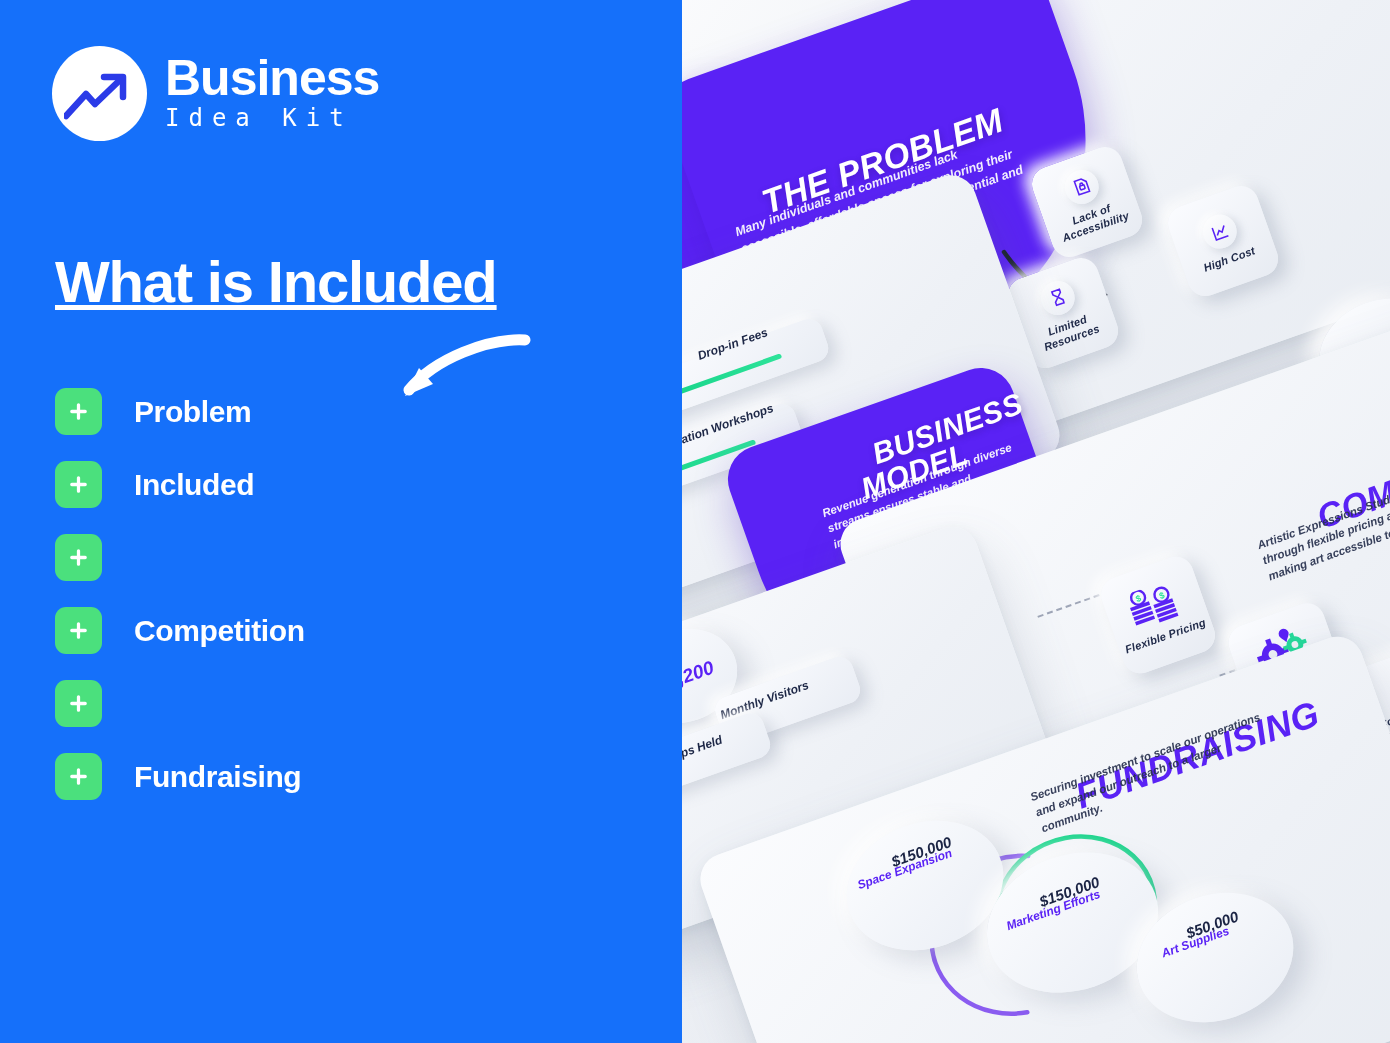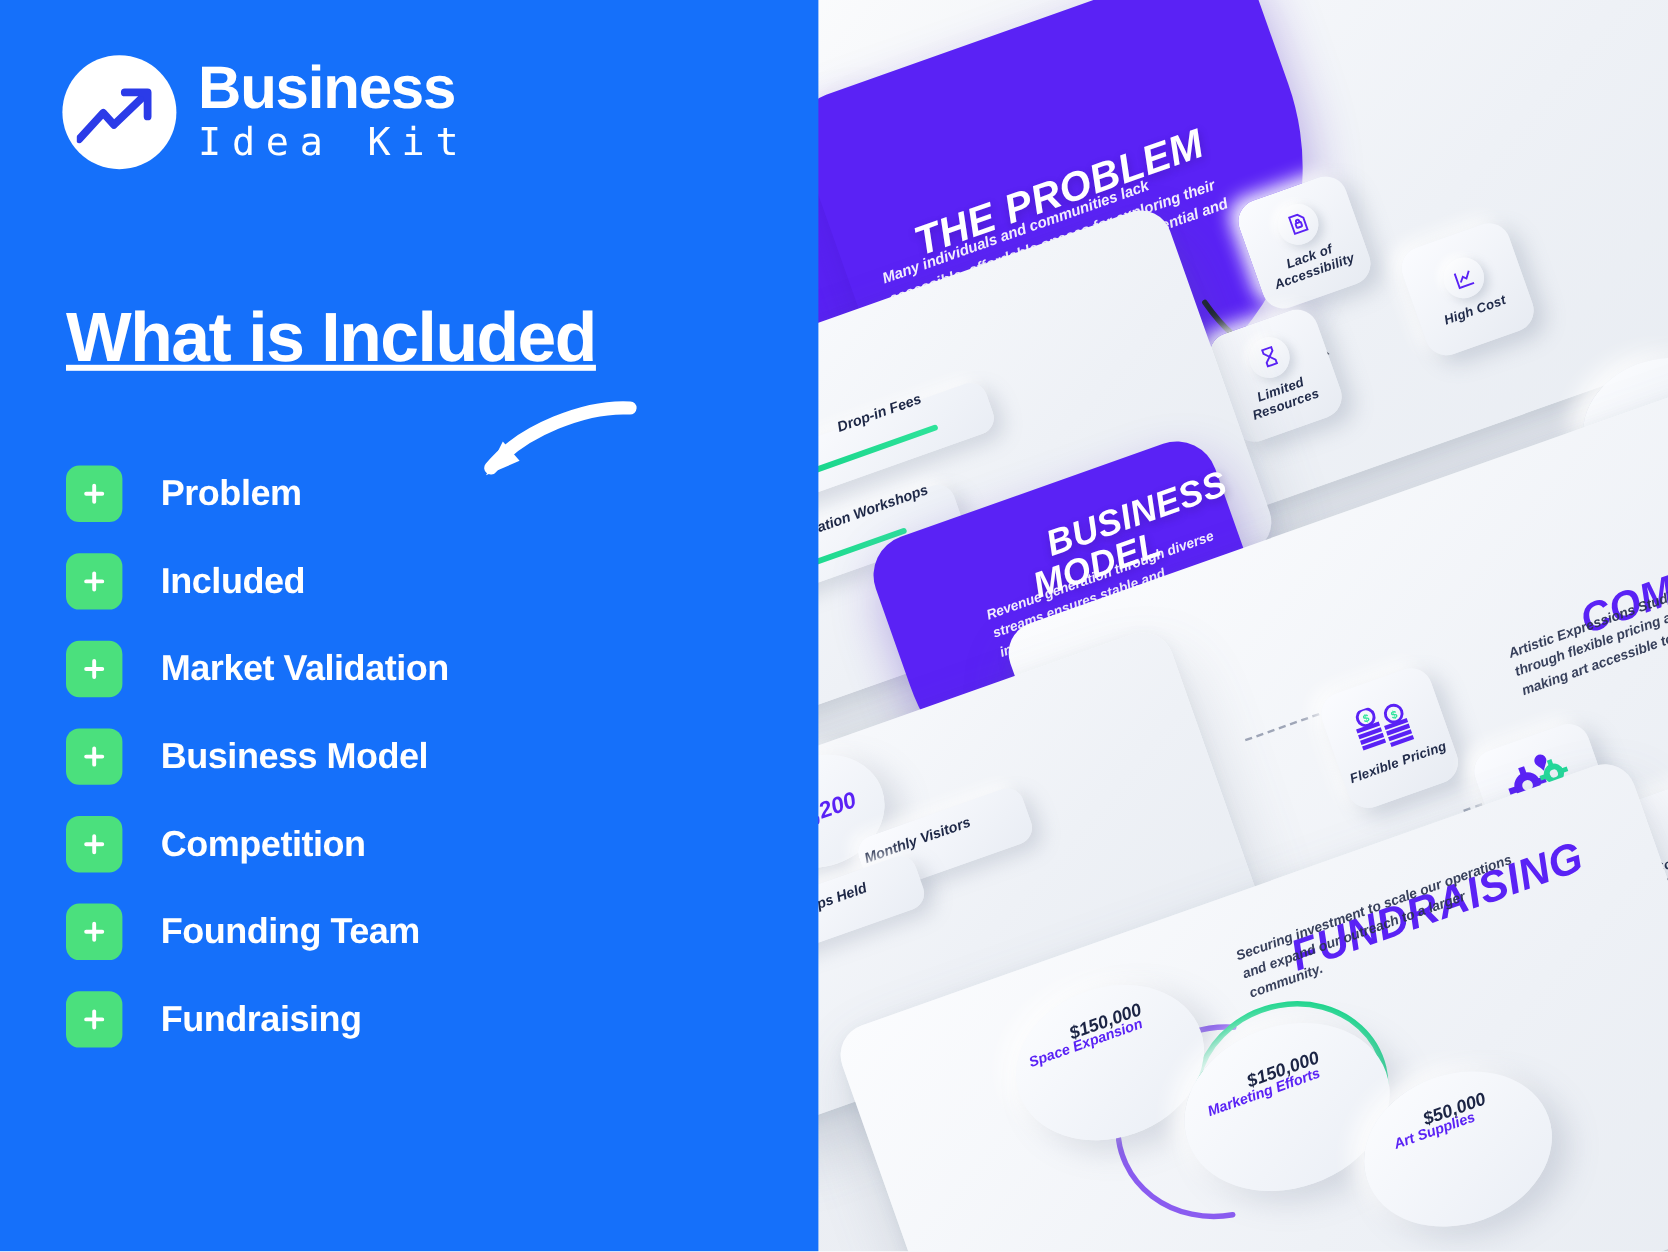--- a/index.html
+++ b/index.html
@@ -85,21 +85,21 @@
 
   
   #panel { position:absolute; left:0; top:0; width:682px; height:1043px;
            background:#1570FA; z-index:50; }
 
   #logo-row { position:absolute; left:52px; top:46px; display:flex; align-items:center; gap:18px; }
   #logo-mark { width:95px; height:95px; border-radius:50%; background:#fff;
                display:flex; align-items:center; justify-content:center; }
   #logo-text { display:flex; flex-direction:column; }
   #brand-1 { color:#fff; font-size:50px; font-weight:800; line-height:.98; letter-spacing:-1px; }
-  #brand-2 { color:#fff; font-size:32px; font-weight:400; letter-spacing:9px;
+  #brand-2 { color:#fff; font-size:24px; font-weight:400; letter-spacing:9px;
              font-family:"DejaVu Sans Mono", monospace; line-height:1.25; }
 
   #heading { position:absolute; left:55px; top:248px; color:#fff;
              font-size:58px; font-weight:800; letter-spacing:-1.2px;text-decoration:underline; }
 
   #arrow { position:absolute; left:385px; top:322px; width:150px; height:90px; }
 
   #list { position:absolute; left:55px; top:388px; display:flex; flex-direction:column; gap:26px; }
   .li { display:flex; align-items:center; gap:32px; }
   .plus { width:47px; height:47px; border-radius:11px; background:#4BE07D;
@@ -311,45 +311,35 @@
             </svg>
         </span>
         <span class="li-lbl">Included</span>
       </div>
       <div class="li">
         <span class="plus">
           <svg width="23" height="23" viewBox="0 0 24 24">
               <path d="M12 5v14M5 12h14" stroke="#fff" stroke-width="3.4" stroke-linecap="round"></path>
             </svg>
         </span>
-        <span class="li-lbl">Market Validation</span>
-      </div>
-      <div class="li">
-        <span class="plus">
-          <svg width="23" height="23" viewBox="0 0 24 24">
-              <path d="M12 5v14M5 12h14" stroke="#fff" stroke-width="3.4" stroke-linecap="round"></path>
-            </svg>
-        </span>
-        <span class="li-lbl">Business Model</span>
       </div>
       <div class="li">
         <span class="plus">
           <svg width="23" height="23" viewBox="0 0 24 24">
               <path d="M12 5v14M5 12h14" stroke="#fff" stroke-width="3.4" stroke-linecap="round"></path>
             </svg>
         </span>
         <span class="li-lbl">Competition</span>
       </div>
       <div class="li">
         <span class="plus">
           <svg width="23" height="23" viewBox="0 0 24 24">
               <path d="M12 5v14M5 12h14" stroke="#fff" stroke-width="3.4" stroke-linecap="round"></path>
             </svg>
         </span>
-        <span class="li-lbl">Founding Team</span>
       </div>
       <div class="li">
         <span class="plus">
           <svg width="23" height="23" viewBox="0 0 24 24">
               <path d="M12 5v14M5 12h14" stroke="#fff" stroke-width="3.4" stroke-linecap="round"></path>
             </svg>
         </span>
         <span class="li-lbl">Fundraising</span>
       </div>
     </div>

